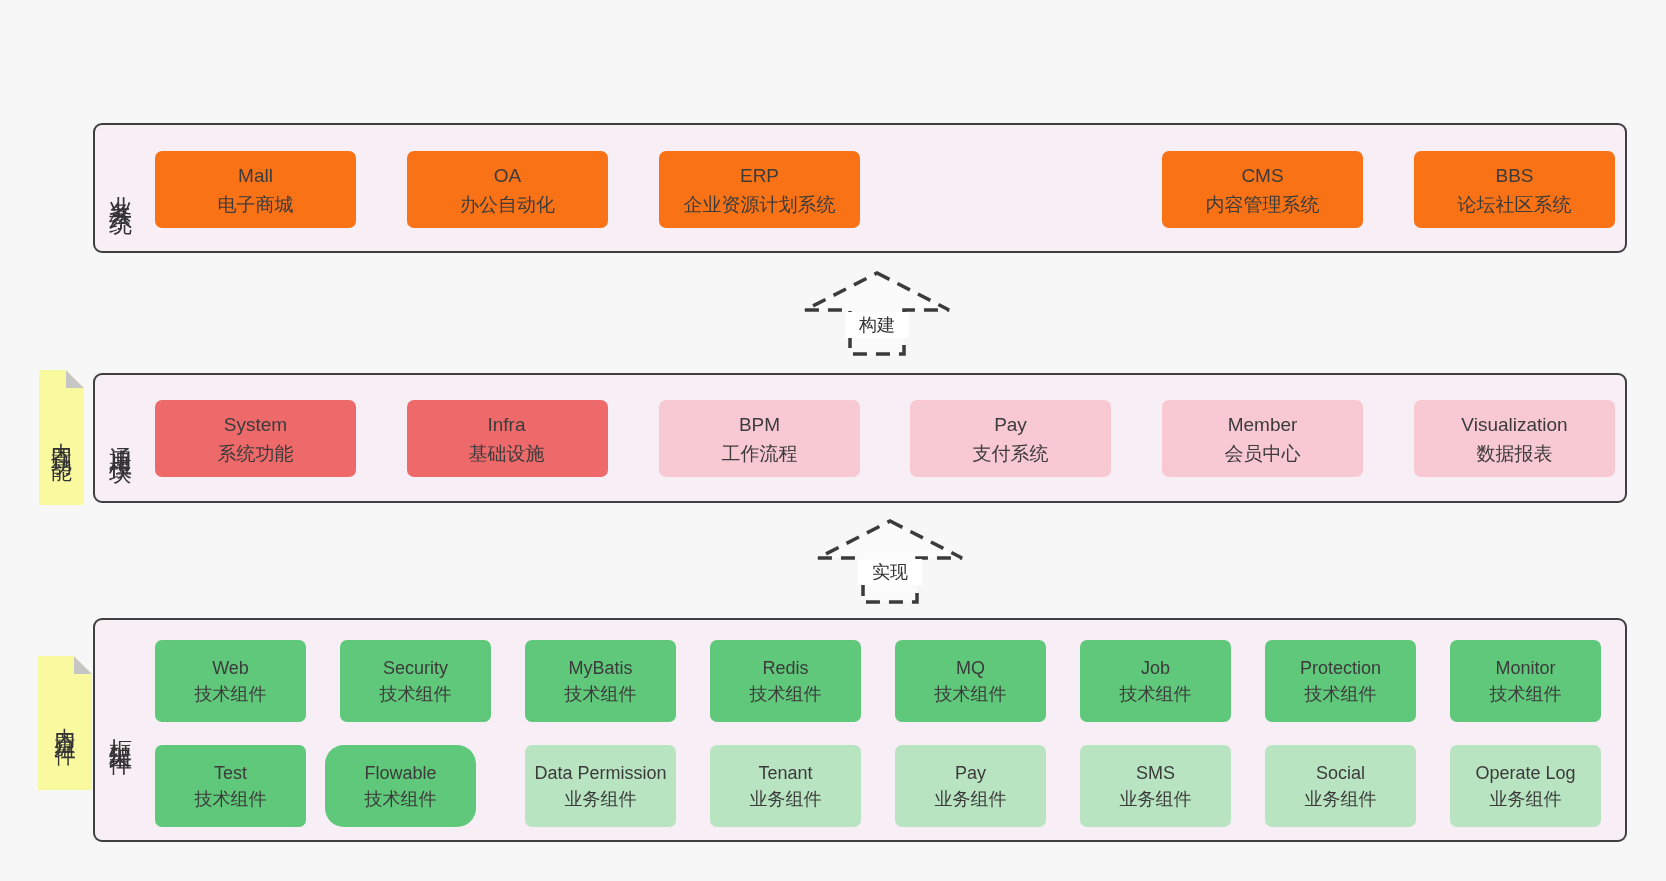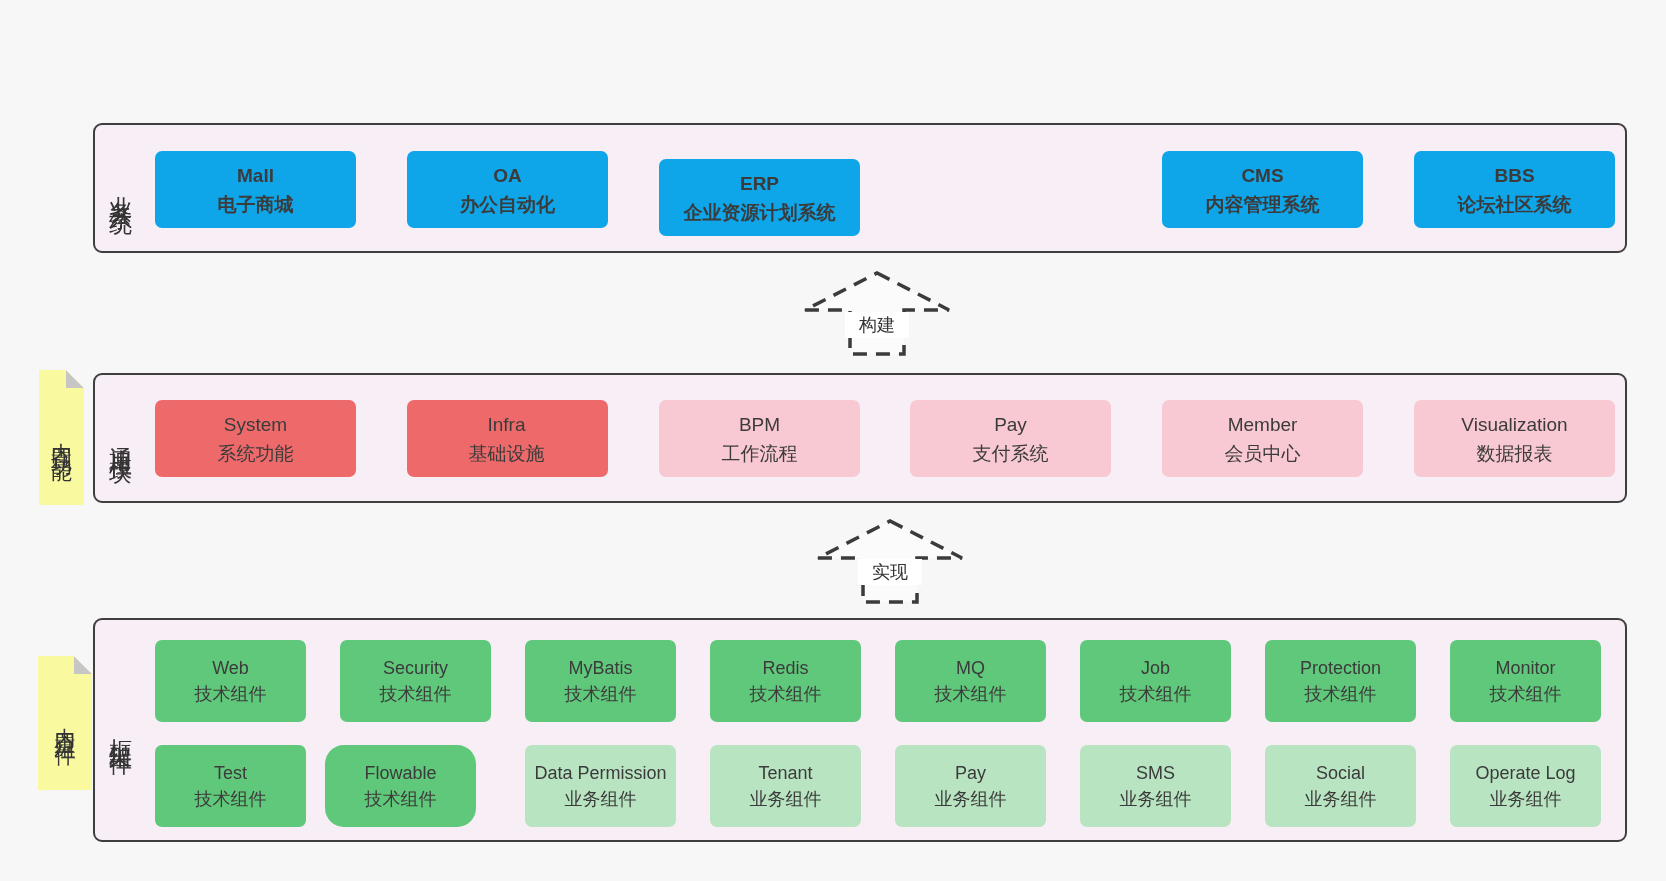--- a/index.html
+++ b/index.html
@@ -6,21 +6,21 @@
   .canvas{position:relative;width:1666px;height:881px;background:#f7f7f7;overflow:hidden;
           font-family:"Liberation Sans","DejaVu Sans",sans-serif;color:#3b3b3b;}
   .panel{position:absolute;background:#f8eef6;border:2px solid #3f3f3f;border-radius:9px;box-sizing:border-box;}
   .v-label{position:absolute;left:11px;top:50%;transform:translateY(-50%);
            writing-mode:vertical-rl;text-orientation:upright;
            font-size:23px;letter-spacing:5px;color:#333;white-space:nowrap;}
   .box{position:absolute;border-radius:7px;display:flex;flex-direction:column;
        align-items:center;justify-content:center;text-align:center;color:#3b3b3b;box-sizing:border-box;}
   .c6{font-size:19px;line-height:29px;width:201px;height:77px;padding:0 14px;}
   .c8{font-size:18px;line-height:26px;width:151px;height:82px;padding:0 4px;}
-  .b-blue{background:#0ea5e9;font-weight:bold;}
+  .b-blue{background:#f97316;}
   .b-red{background:#ee6a6a;}
   .b-pink{background:#f9c9d3;}
   .b-green{background:#60c87a;}
   .b-lgreen{background:#b9e4c2;}
   .sticky{position:absolute;background:#f9f9a0;
           clip-path:polygon(0 0,calc(100% - 18px) 0,100% 18px,100% 100%,0 100%);}
   .sticky .fold{position:absolute;top:0;right:0;width:18px;height:18px;background:#c6c6c6;
           clip-path:polygon(0 0,100% 100%,0 100%);}
   .sticky .s-text{position:absolute;left:50%;top:50%;transform:translate(-50%,-50%);
           writing-mode:vertical-rl;text-orientation:upright;
@@ -37,21 +37,21 @@
   <div class="panel" style="left:93px;top:123px;width:1534px;height:130px;">
     <div class="v-label">业务系统</div>
     <div class="box c6 b-blue" style="left:60px;top:26px;">
       <span>Mall</span>
       <span>电子商城</span>
     </div>
     <div class="box c6 b-blue" style="left:312px;top:26px;">
       <span>OA</span>
       <span>办公自动化</span>
     </div>
-    <div class="box c6 b-blue" style="left:564px;top:34px;">
+    <div class="box c6 b-blue" style="left:564px;top:26px;">
       <span>ERP</span>
       <span>企业资源计划系统</span>
     </div>
     <div class="box c6 b-blue" style="left:1067px;top:26px;">
       <span>CMS</span>
       <span>内容管理系统</span>
     </div>
     <div class="box c6 b-blue" style="left:1319px;top:26px;">
       <span>BBS</span>
       <span>论坛社区系统</span>

